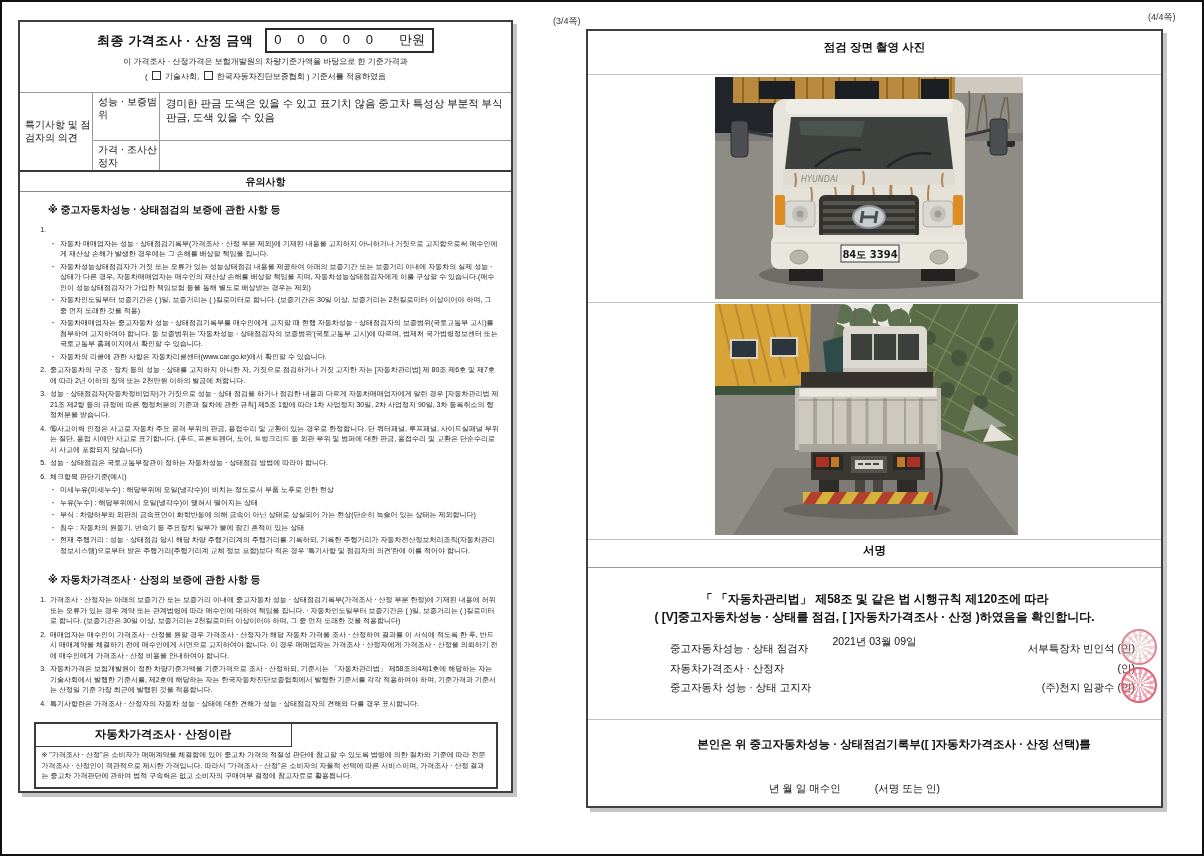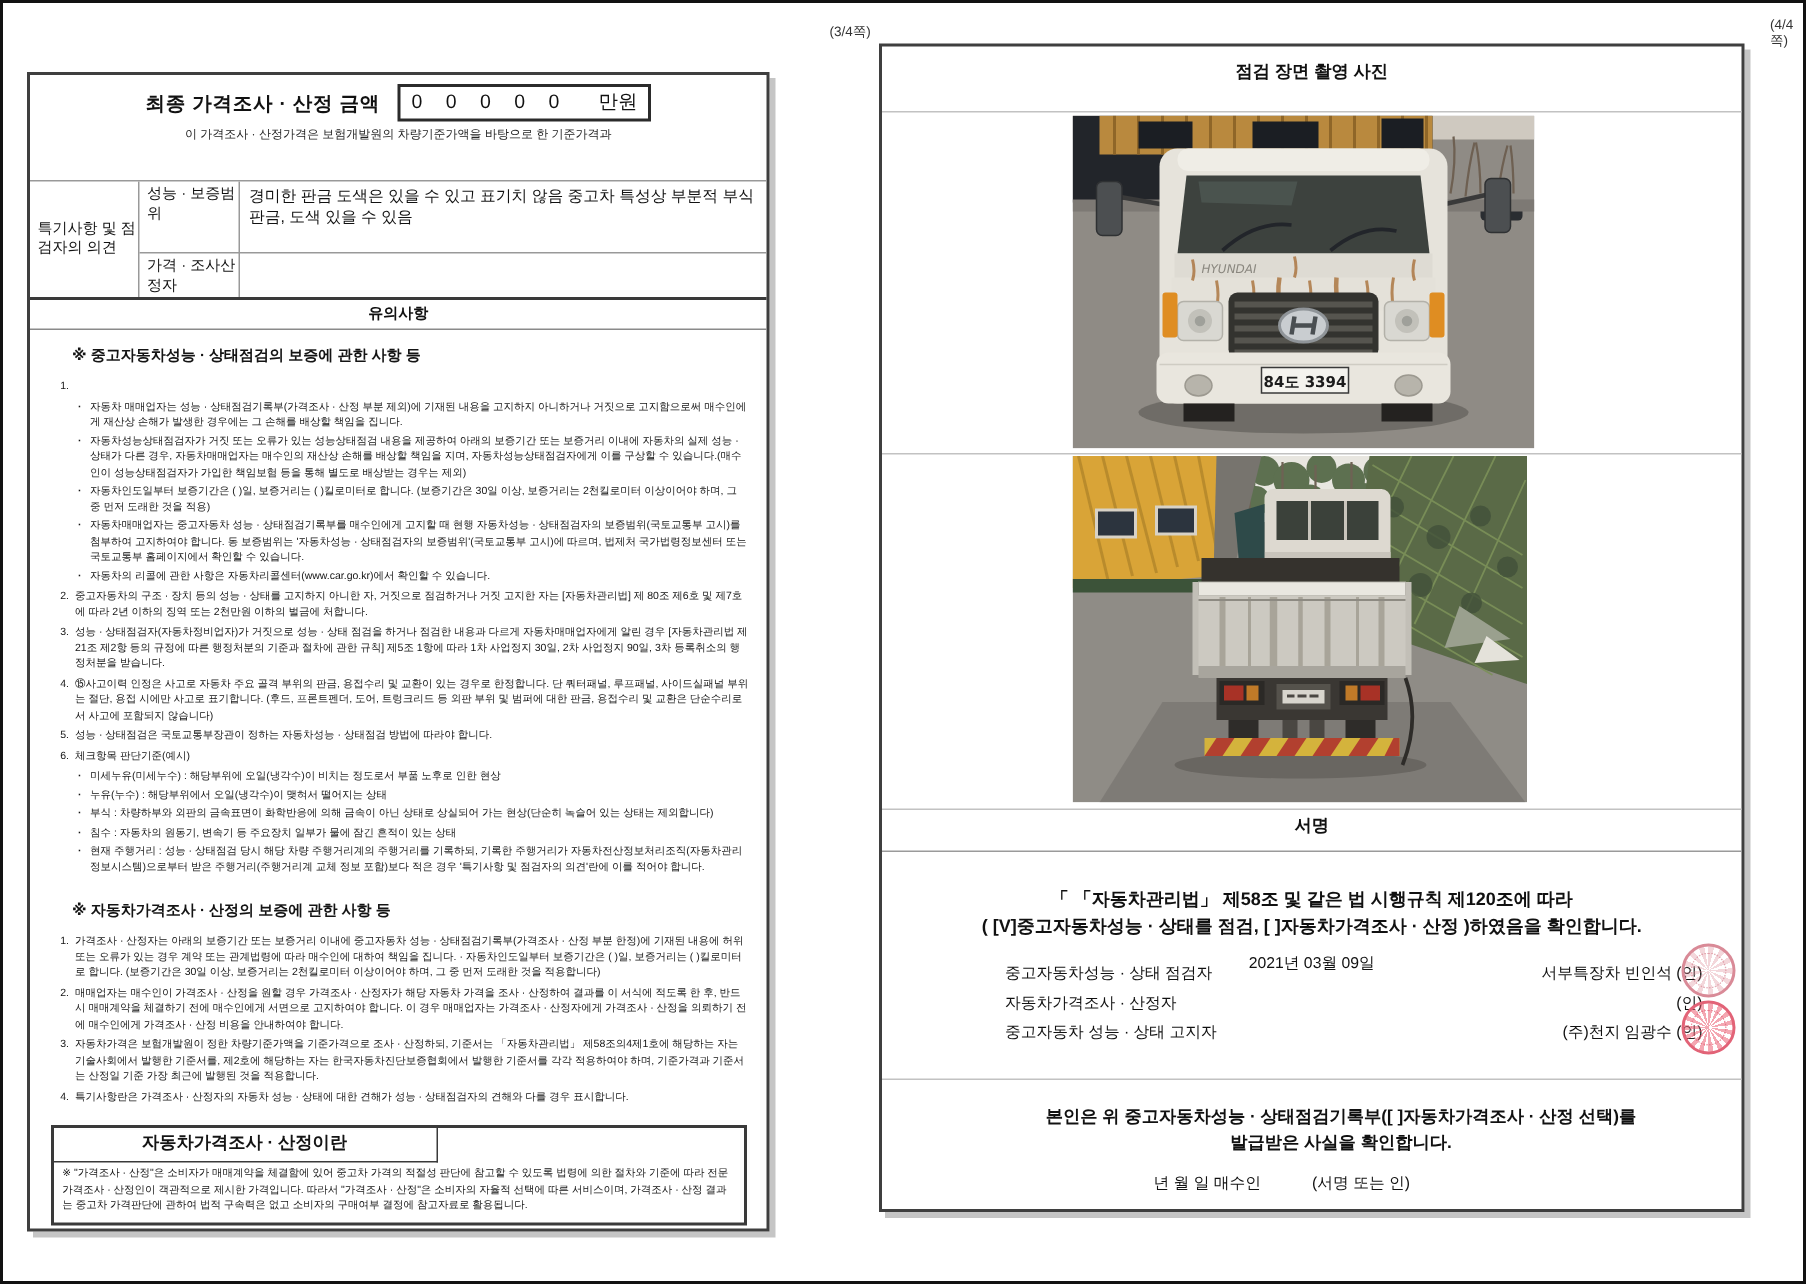--- a/index.html
+++ b/index.html
@@ -1,23 +1,23 @@
 <!DOCTYPE html>
 <html><head>
 <meta charset="utf-8">
 <style>
   html,body{margin:0;padding:0;background:#e8e8e8;}
   .canvas{position:relative;width:1204px;height:856px;background:#ffffff;border:2px solid #111;box-sizing:border-box;overflow:hidden;
           font-family:"Liberation Sans","DejaVu Sans",sans-serif;color:#111;}
   .page{position:absolute;background:#fff;border:2px solid #3f3f3f;box-shadow:4px 4px 0 rgba(150,150,150,.55);box-sizing:border-box;}
-  .page-left{left:16px;top:46px;width:495px;height:773px;}
+  .page-left{left:16px;top:18px;width:495px;height:773px;}
   .page-right{left:584px;top:27px;width:577px;height:779px;}
   .plabel{position:absolute;font-size:9px;color:#333;}
   .plabel-left{left:551px;top:13px;}
-  .plabel-right{left:1178px;top:9px;}
+  .plabel-right{left:1146px;top:9px;}
 
   
   .price-sec{height:71px;border-bottom:1px solid #999;text-align:center;box-sizing:border-box;padding-top:6px;}
   .price-line1{display:flex;justify-content:center;align-items:center;gap:12px;}
   .price-title{font-size:13px;font-weight:bold;letter-spacing:.5px;}
   .amount-box{border:2px solid #2b2b2b;padding:1px 7px 2px;font-size:13px;display:inline-block;}
   .amount-digits{letter-spacing:6px;margin-right:20px;}
   .price-desc{font-size:8px;color:#222;margin-top:4px;line-height:1.25;}
   .cbx{display:inline-block;width:7px;height:7px;border:1px solid #333;vertical-align:-1px;margin:0 2px;background:#fff;}
 
@@ -81,20 +81,28 @@
   <div class="plabel plabel-right">(4/4쪽)</div>
 
   <div class="page page-left">
 
     <div class="price-sec">
       <div class="price-line1">
         <span class="price-title">최종 가격조사 · 산정 금액</span>
         <span class="amount-box"><span class="amount-digits">0 0 0 0 0</span><span>만원</span></span>
       </div>
       <div class="price-desc">이 가격조사 · 산정가격은 보험개발원의 차량기준가액을 바탕으로 한 기준가격과</div>
+      <div class="price-desc">
+        <span>(</span>
+        <span class="cbx"></span>
+        <span>기술사회,</span>
+        <span class="cbx"></span>
+        <span>한국자동차진단보증협회</span>
+        <span>) 기준서를 적용하였음</span>
+      </div>
     </div>
 
     <div class="notes-table">
       <div class="nt-main">특기사항 및 점검자의 의견</div>
       <div class="nt-sub">성능 · 보증범위</div>
       <div class="nt-content r1">경미한 판금 도색은 있을 수 있고 표기치 않음 중고차 특성상 부분적 부식 판금, 도색 있을 수 있음</div>
       <div class="nt-sub r2">가격 · 조사산정자</div>
       <div class="nt-content r2"></div>
     </div>
 
@@ -425,21 +433,20 @@
     </div>
     <div class="sign-row sr3">
       <span>중고자동차 성능 · 상태 고지자</span>
       <span>(주)천지 임광수 (인)</span>
     </div>
     <div class="stamp stamp1"></div>
     <div class="stamp stamp2"></div>
 
     <div class="abs hr" style="top:688px"></div>
     <div class="abs center confirm confirm1">본인은 위 중고자동차성능 · 상태점검기록부([  ]자동차가격조사 · 산정 선택)를</div>
-    <div class="abs center confirm confirm2">발급받은 사실을 확인합니다.</div>
 
     <div class="abs center buyer-line" style="left:0;right:0">
       <span>년    월    일    매수인</span>
       <span>(서명 또는 인)</span>
     </div>
   </div>
 
 </div>
 
 </body></html>

